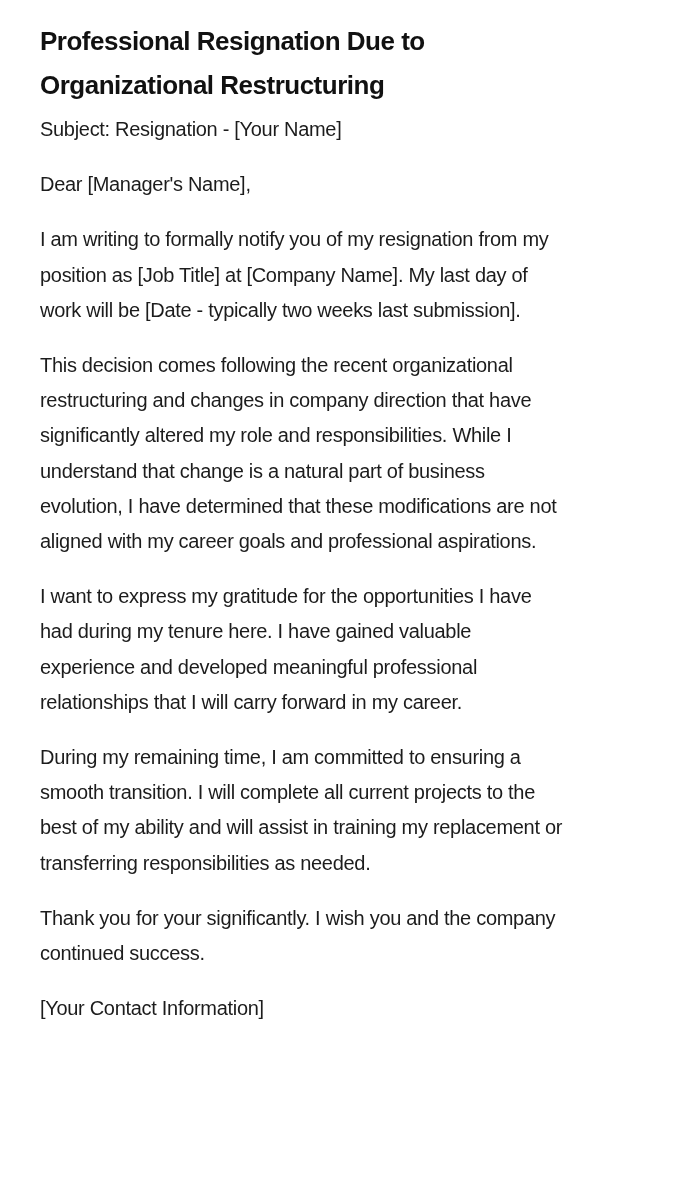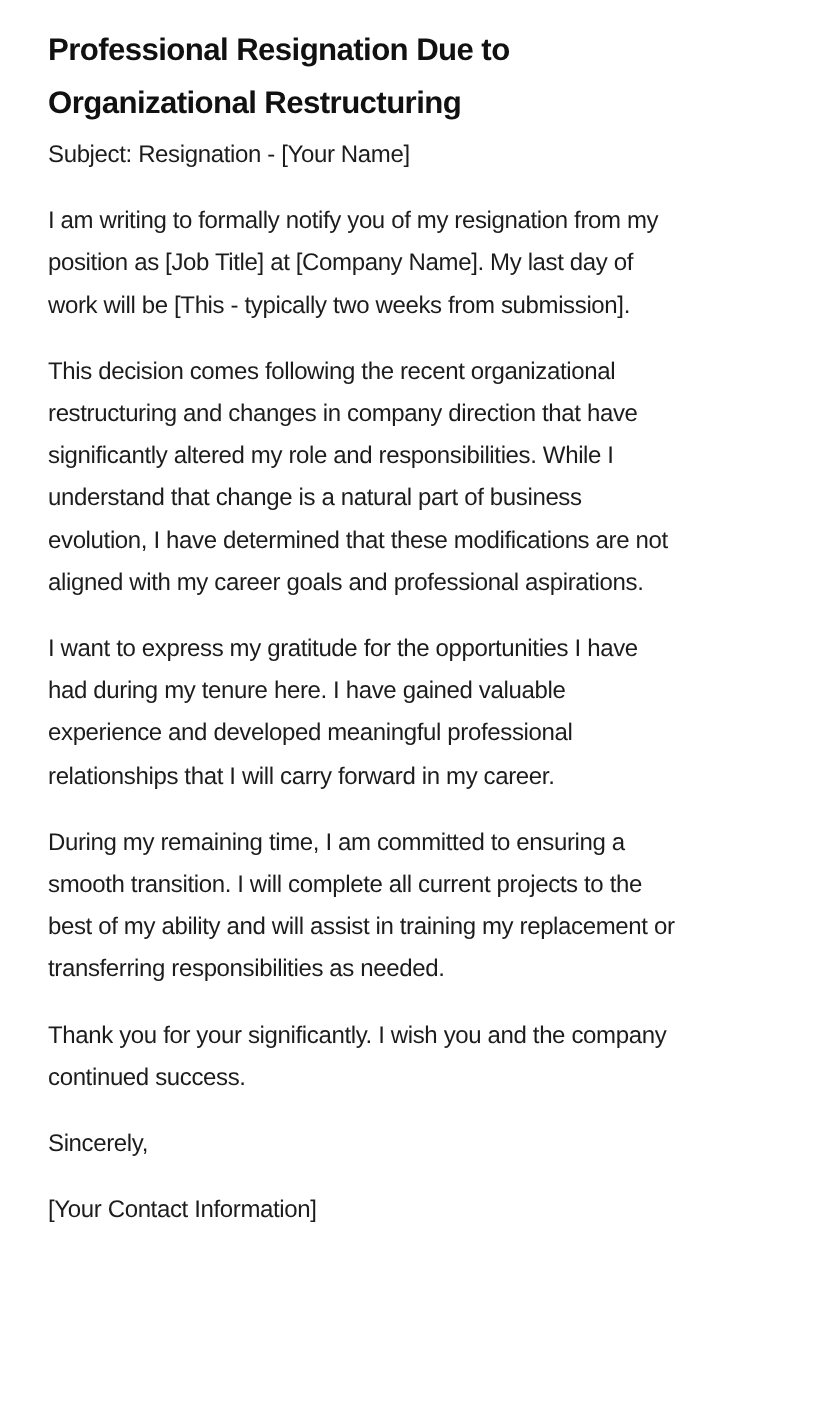--- a/index.html
+++ b/index.html
@@ -35,20 +35,20 @@
       color: #1c1c1c;
       letter-spacing: -0.3px;
     }
   </style>
 </head>
 <body>
 
 <div class="doc">
   <h1 class="title">Professional Resignation Due to Organizational Restructuring</h1>
   <p class="para">Subject: Resignation - [Your Name]</p>
-  <p class="para">I am writing to formally notify you of my resignation from my position as [Job Title] at [Company Name]. My last day of work will be [This - typically two weeks from submission].</p>
+  <p class="para">Dear [Manager's Name],</p>
+  <p class="para">I am writing to formally notify you of my resignation from my position as [Job Title] at [Company Name]. My last day of work will be [Date - typically two weeks last submission].</p>
   <p class="para">This decision comes following the recent organizational restructuring and changes in company direction that have significantly altered my role and responsibilities. While I understand that change is a natural part of business evolution, I have determined that these modifications are not aligned with my career goals and professional aspirations.</p>
   <p class="para">I want to express my gratitude for the opportunities I have had during my tenure here. I have gained valuable experience and developed meaningful professional relationships that I will carry forward in my career.</p>
   <p class="para">During my remaining time, I am committed to ensuring a smooth transition. I will complete all current projects to the best of my ability and will assist in training my replacement or transferring responsibilities as needed.</p>
   <p class="para">Thank you for your significantly. I wish you and the company continued success.</p>
-  <p class="para">Sincerely,</p>
   <p class="para">[Your Contact Information]</p>
 </div>
 
 </body></html>

